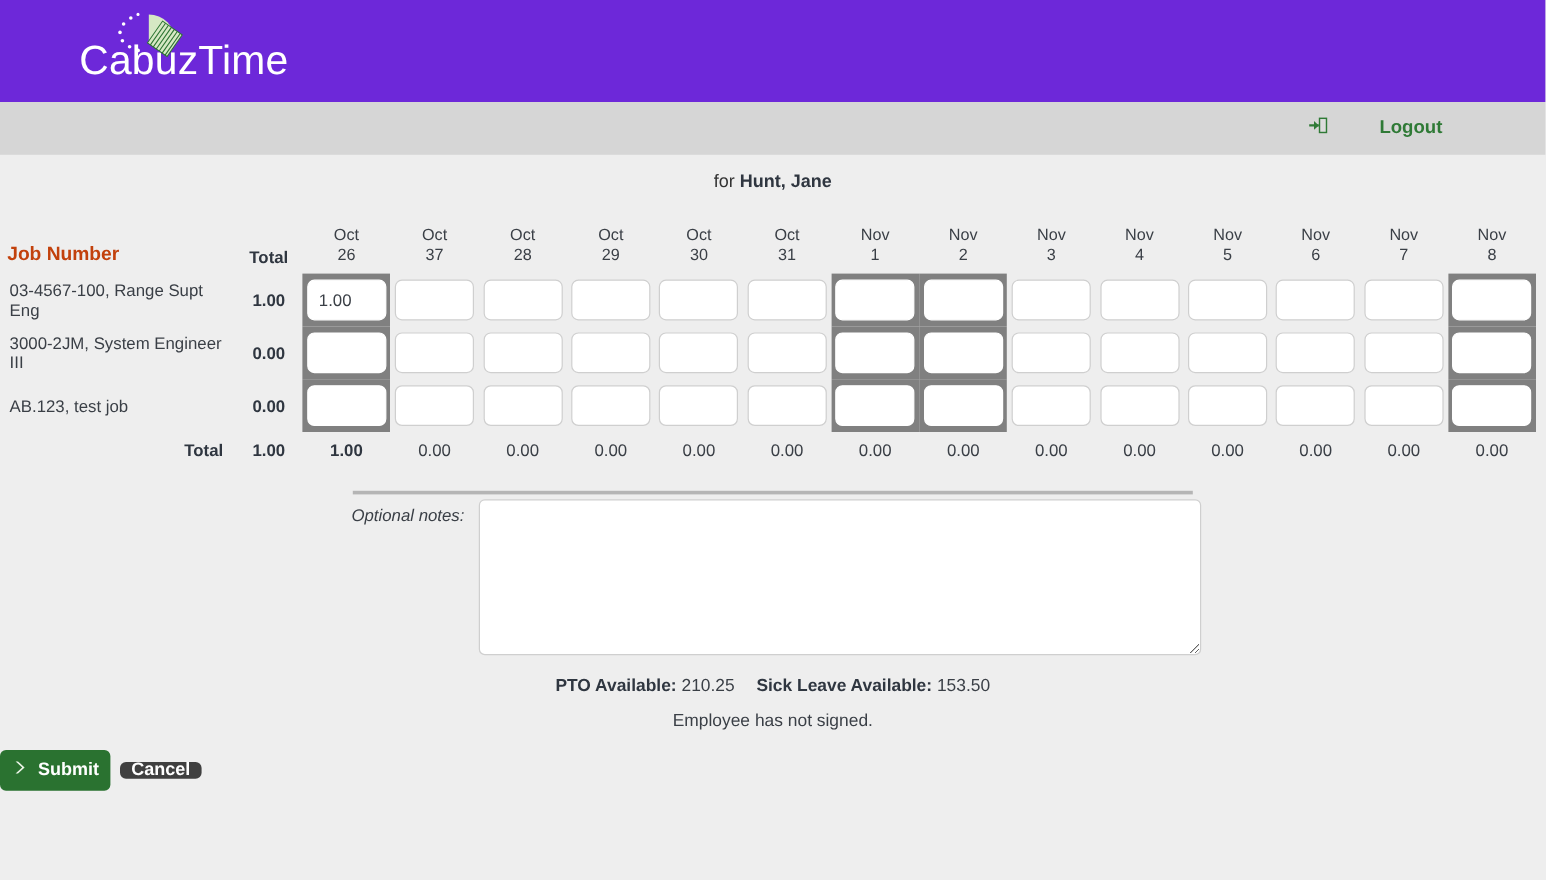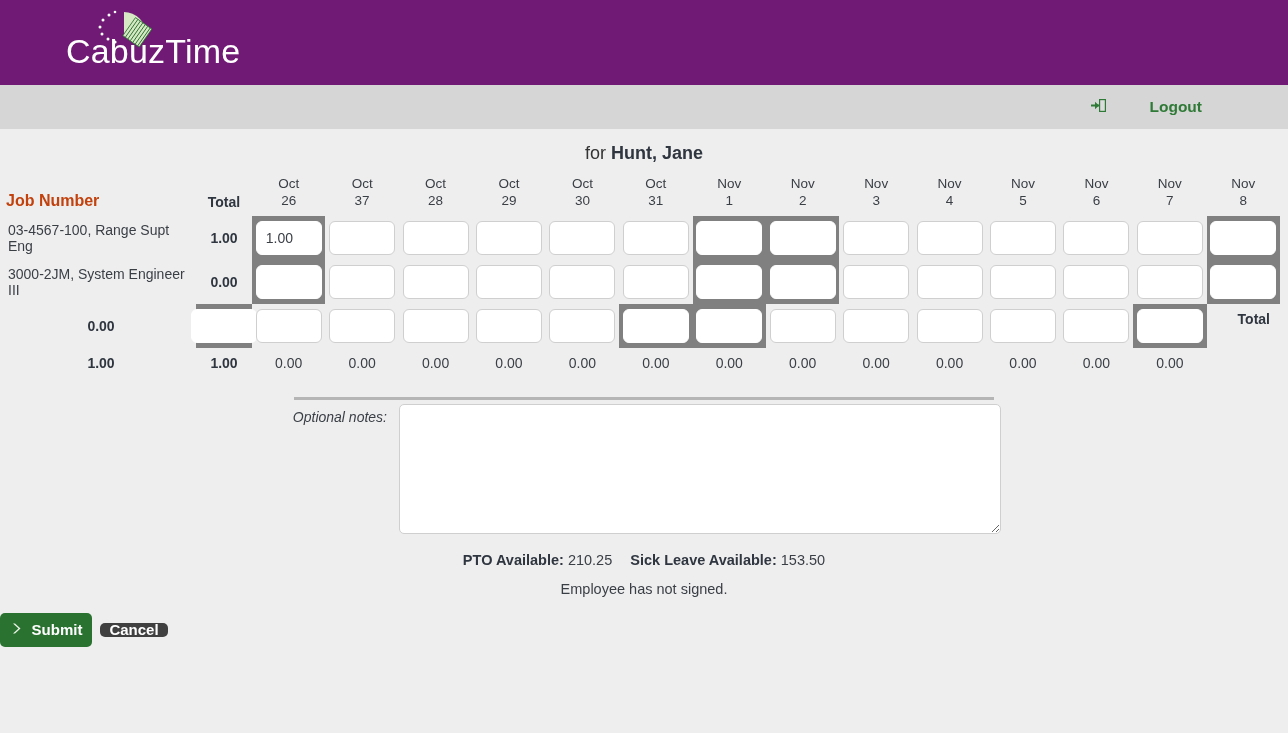--- a/index.html
+++ b/index.html
@@ -9,21 +9,21 @@
     width: 1288px; height: 733px;
     overflow: hidden;
     background: #eeeeee;
     font-family: "Liberation Sans", sans-serif;
     color: #333;
   }
 
   
   .header {
     height: 85px;
-    background: #701a75;
+    background: #6d28d9;
     position: relative;
   }
   .brand {
     position: absolute;
     left: 66px;
     top: 4px;
     display: flex;
     flex-direction: column;
     align-items: flex-start;
   }
@@ -68,23 +68,23 @@
   .nav-right .nav-item { color: #2f7a36; gap: 41px; }
 
   
   .page {
     height: 604px;
     padding-top: 14px;
     position: relative;
   }
   .for-line {
     text-align: center;
-    font-size: 18px;
+    font-size: 15px;
     color: #333;
-    margin-bottom: 12px;
+    margin-bottom: 28px;
   }
   .for-line .emp { font-weight: bold; color: #2f3640; }
 
   
   .sheet {
     display: grid;
     grid-template-columns: 190px 56px repeat(14, 1fr);
     padding: 0 8px 0 6px;
     column-gap: 0;
   }
@@ -410,20 +410,21 @@
       </div>
       <div class="cell">
         <input type="text" class="hours" style="">
       </div>
       <div class="cell">
         <input type="text" class="hours" style="">
       </div>
       <div class="cell hi">
         <input type="text" class="hours" style="">
       </div>
+      <div class="cell cell-job">AB.123, test job</div>
       <div class="cell cell-rowtotal">0.00</div>
       <div class="cell hi">
         <input type="text" class="hours" style="">
       </div>
       <div class="cell">
         <input type="text" class="hours" style="">
       </div>
       <div class="cell">
         <input type="text" class="hours" style="">
       </div>

